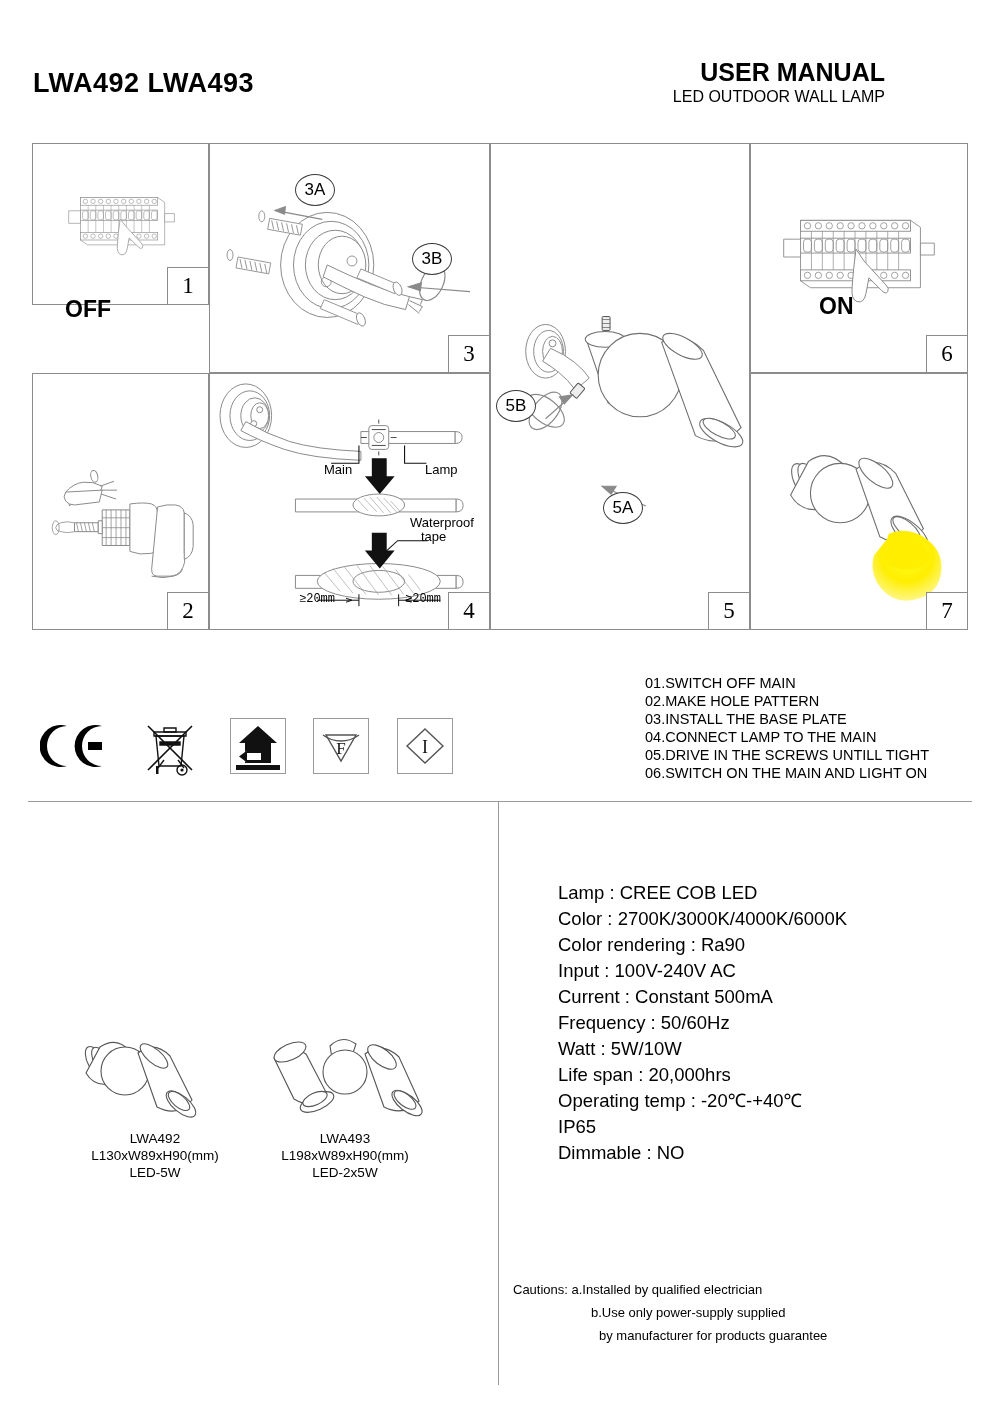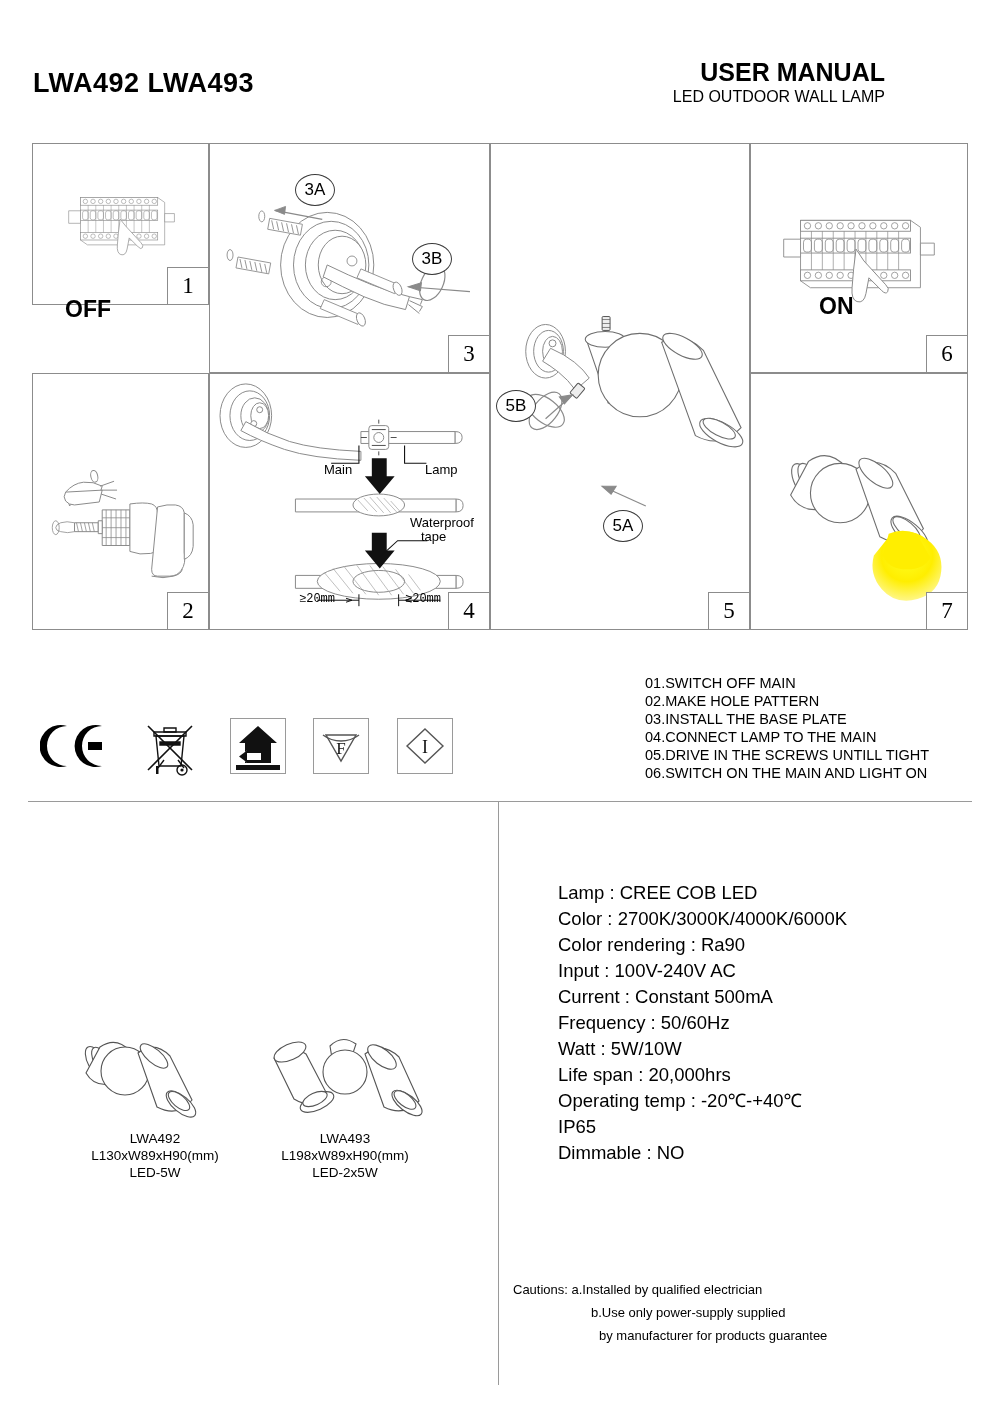--- a/index.html
+++ b/index.html
@@ -374,21 +374,21 @@
         <ellipse cx="55" cy="268" rx="12" ry="22" transform="rotate(38 55 268)"></ellipse>
         <ellipse cx="55" cy="268" rx="22" ry="12" transform="rotate(38 55 268)"></ellipse>
       </g>
 
       <g stroke="#8a8a8a" stroke-width="1.2" fill="none">
         <path d="M112 344 l44 20"></path>
         <path d="M112 344 l14 0 l-5 8 Z" fill="#8a8a8a"></path>
       </g>
     </svg>
     <div class="callout" style="left:5px; top:246px;">5B</div>
-    <div class="callout" style="left:112px; top:366px;">5A</div>
+    <div class="callout" style="left:112px; top:348px;">5A</div>
     <div class="step-num">5</div>
   </div>
 
   <div class="panel p6">
     <svg class="art" viewBox="0 0 218 230">
       <g stroke="#8a8a8a" stroke-width="0.9" fill="#fff">
         <path d="M50 77 L50 138 L60 145 L171 145 L171 84 L161 77 Z"></path>
         <rect x="50" y="77" width="111" height="11"></rect>
         <rect x="50" y="127" width="111" height="11"></rect>
         <rect x="50" y="95" width="111" height="15"></rect>

